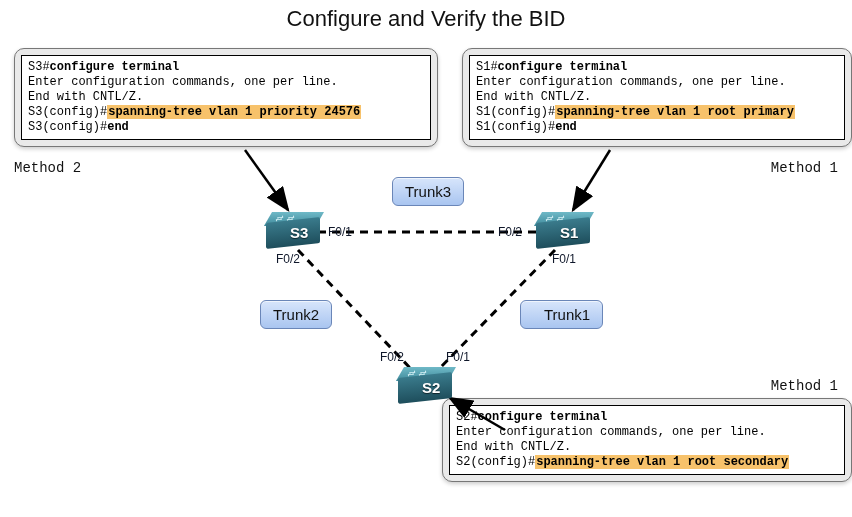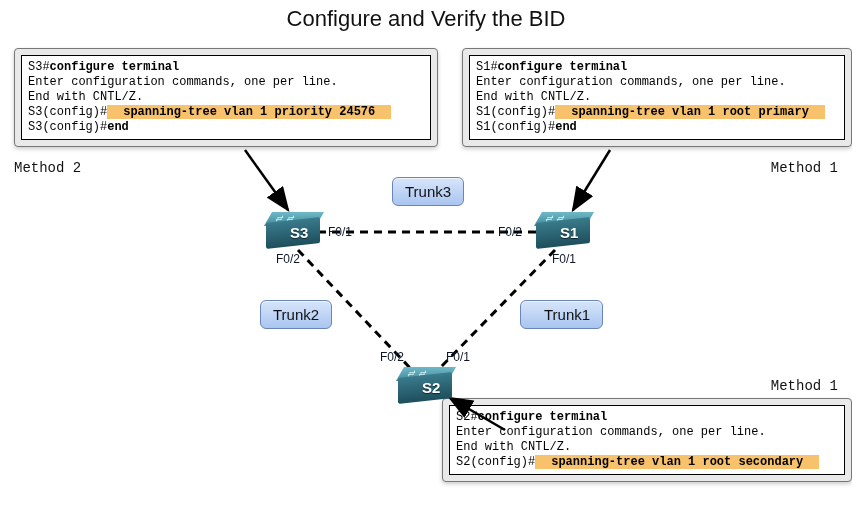--- a/index.html
+++ b/index.html
@@ -24,39 +24,39 @@
     text-align: center;
     font-size: 22px;
     color: #111;
     font-weight: 400;
   }
 
   
   .term-wrap {
     position: absolute;
     border: 1px solid #777;
-    border-radius: 4px;
+    border-radius: 10px;
     background: #e9e9e9;
     box-shadow: 0 2px 4px rgba(0,0,0,0.2);
     padding: 6px;
   }
   .term-inner {
     background: #ffffff;
     border: 1px solid #000;
     padding: 4px 6px;
     font-family: "Courier New", Courier, monospace;
     font-size: 12px;
     line-height: 15px;
     white-space: nowrap;
   }
   .term-inner div { min-height: 15px; }
   .term-inner b { font-weight: 700; }
   .hl {
     background: #f7c26b;
-    padding: 0 16px;
+    padding: 0 1px;
   }
 
   .method-label {
     position: absolute;
     font-size: 14px;
     color: #111;
     font-family: Liberation Mono, monospace;
   }
 
   

